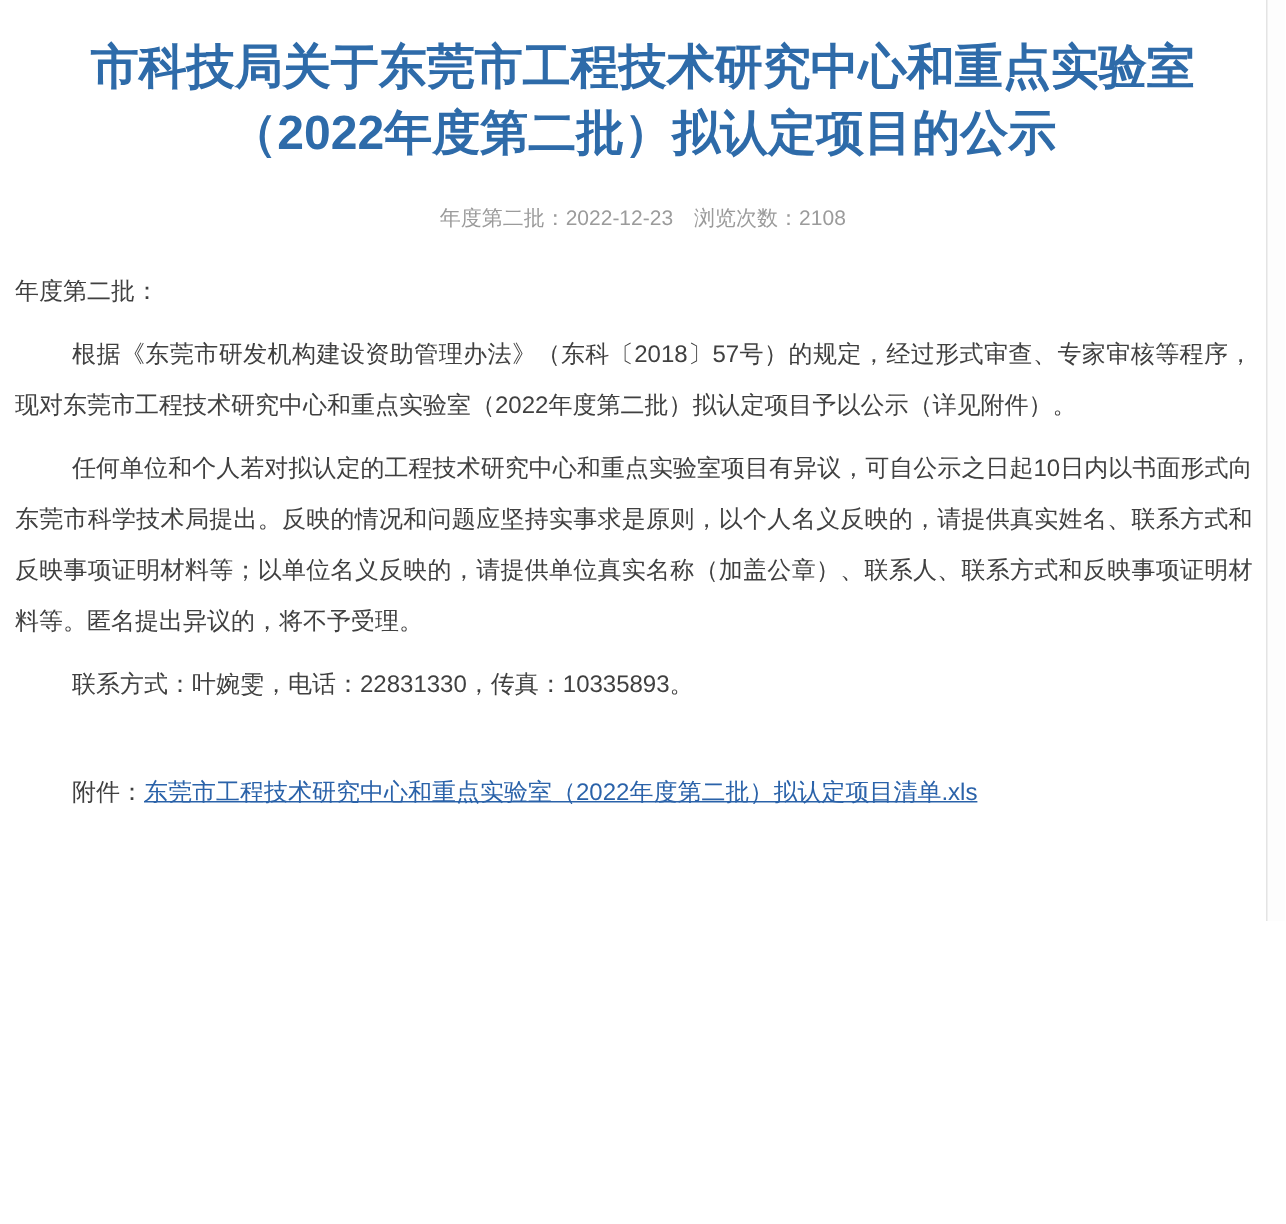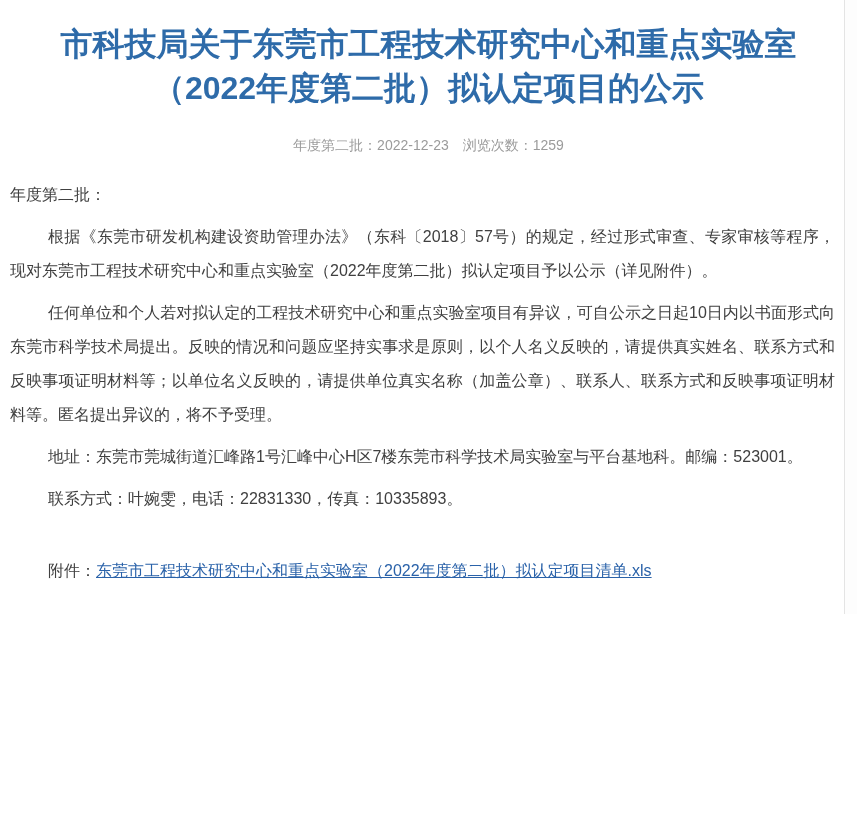--- a/index.html
+++ b/index.html
@@ -87,31 +87,30 @@
 <body>
 
 <div class="page">
 
   <h1 class="title">
     <span class="title-line">市科技局关于东莞市工程技术研究中心和重点实验室</span>
     <span class="title-line">（2022年度第二批）拟认定项目的公示</span>
   </h1>
 
   <div class="meta">
-    <span>年度第二批：</span><span>2022-12-23</span><span class="meta-views">浏览次数：</span><span>1259</span>
+    <span>年度第二批：</span><span>2022-12-23</span><span class="meta-views">浏览次数：</span><span>2108</span>
   </div>
 
   <div class="content">
     <p class="salutation">年度第二批：</p>
 
     <p class="para">根据《东莞市研发机构建设资助管理办法》（东科〔2018〕57号）的规定，经过形式审查、专家审核等程序，现对东莞市工程技术研究中心和重点实验室（2022年度第二批）拟认定项目予以公示（详见附件）。</p>
 
     <p class="para">任何单位和个人若对拟认定的工程技术研究中心和重点实验室项目有异议，可自公示之日起10日内以书面形式向东莞市科学技术局提出。反映的情况和问题应坚持实事求是原则，以个人名义反映的，请提供真实姓名、联系方式和反映事项证明材料等；以单位名义反映的，请提供单位真实名称（加盖公章）、联系人、联系方式和反映事项证明材料等。匿名提出异议的，将不予受理。</p>
 
-    <p class="para">地址：东莞市莞城街道汇峰路1号汇峰中心H区7楼东莞市科学技术局实验室与平台基地科。邮编：523001。</p>
 
     <p class="para">联系方式：叶婉雯，电话：22831330，传真：10335893。</p>
 
     <p class="attachment">
       <span>附件：</span><a href="#" class="attachment-link">东莞市工程技术研究中心和重点实验室（2022年度第二批）拟认定项目清单.xls</a>
     </p>
 
     <div class="signature">
       <p class="signature-org">匿名提出异议的</p>
       <p class="signature-date">2022年12月9日</p>

